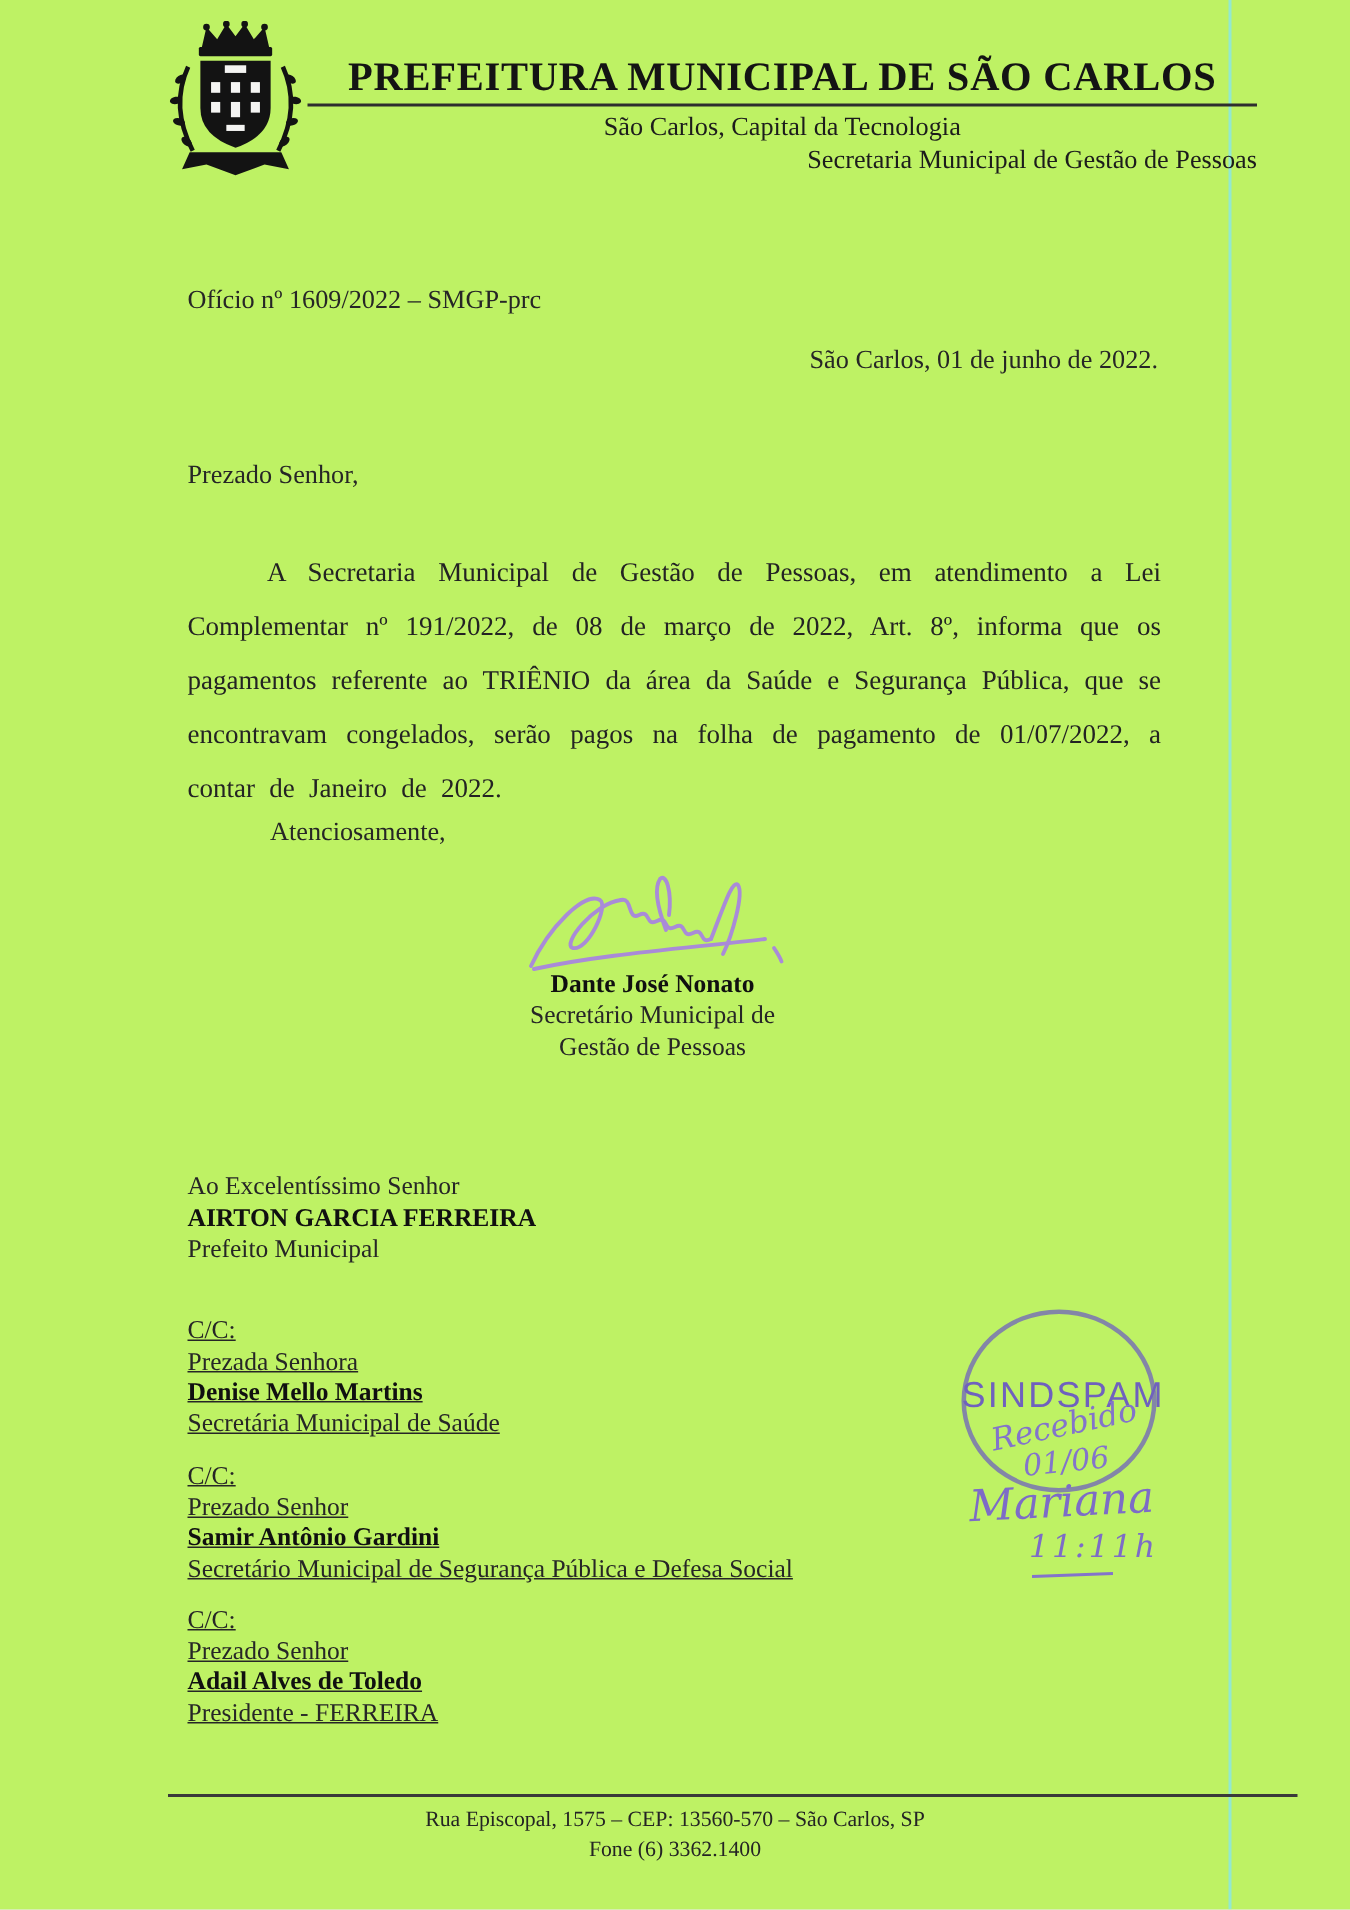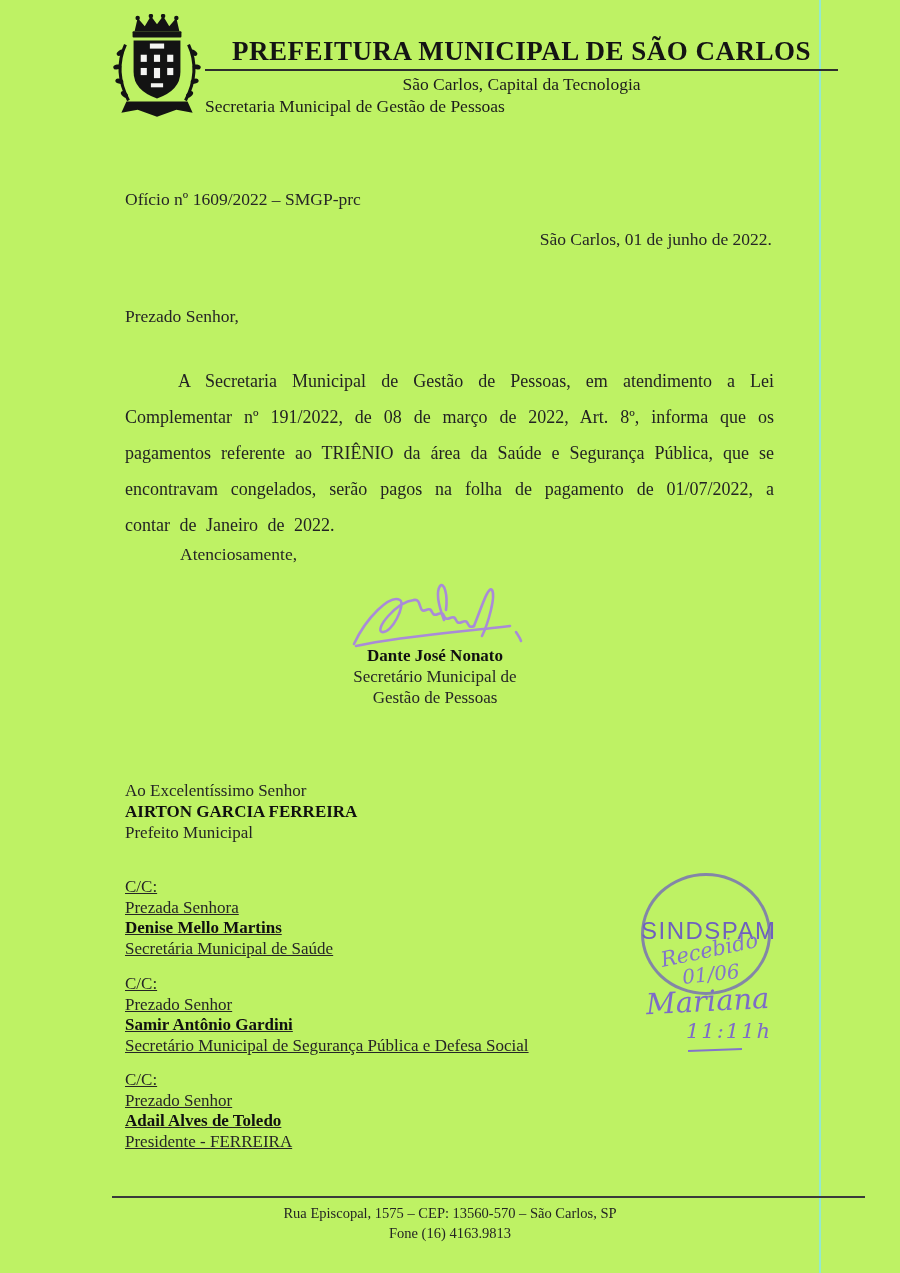--- a/index.html
+++ b/index.html
@@ -18,21 +18,21 @@
 
   
   .logo{left:104px;top:14px;width:106px;height:112px;}
   .hdr-title{
     left:205px;top:36px;width:633px;text-align:center;
     font-size:27px;font-weight:bold;letter-spacing:.5px;color:#141414;
     white-space:nowrap;
   }
   .hdr-rule{left:205px;top:69px;width:633px;height:2px;background:#2e2e2e;}
   .hdr-sub1{left:205px;top:74px;width:633px;text-align:center;font-size:17.5px;color:#1c1c1c;}
-  .hdr-sub2{left:205px;top:96px;width:633px;text-align:left;font-size:17.5px;color:#1c1c1c;}
+  .hdr-sub2{left:205px;top:96px;width:633px;text-align:right;font-size:17.5px;color:#1c1c1c;}
 
   
   .ref{left:125px;top:189px;font-size:17.5px;}
   .date{left:420px;top:229px;width:352px;text-align:right;font-size:17.5px;}
   .salutation{left:125px;top:306px;font-size:17.5px;text-align:center;}
   .paragraph{
     left:125px;top:363px;width:649px;
     font-size:18px;line-height:36px;
     text-align:justify;text-indent:53px;
     word-spacing:5px;color:#232323;
@@ -175,16 +175,16 @@
   <div class="abs stamp-org">SINDSPAM</div>
   <div class="abs hand hw-received">Recebido</div>
   <div class="abs hand hw-date">01/06</div>
   <div class="abs hand hw-name">Mariana</div>
   <div class="abs hand hw-time">11:11h</div>
   <div class="abs hw-underline"></div>
 
   <div class="abs footer-rule"></div>
   <div class="abs footer-text">
     <div>Rua Episcopal, 1575 – CEP: 13560-570 – São Carlos, SP</div>
-    <div>Fone (16) 4163.9813</div>
+    <div>Fone (6) 3362.1400</div>
   </div>
 
 </div>
 
 </body></html>

